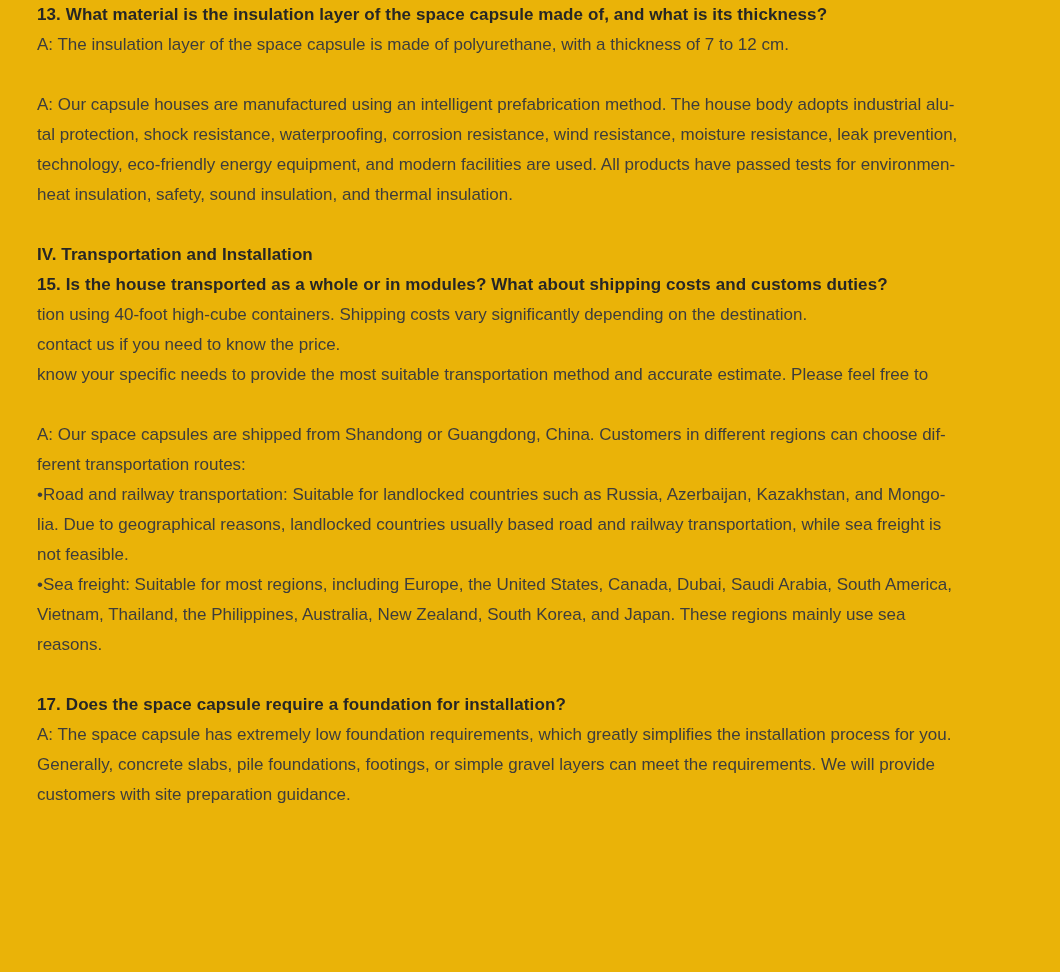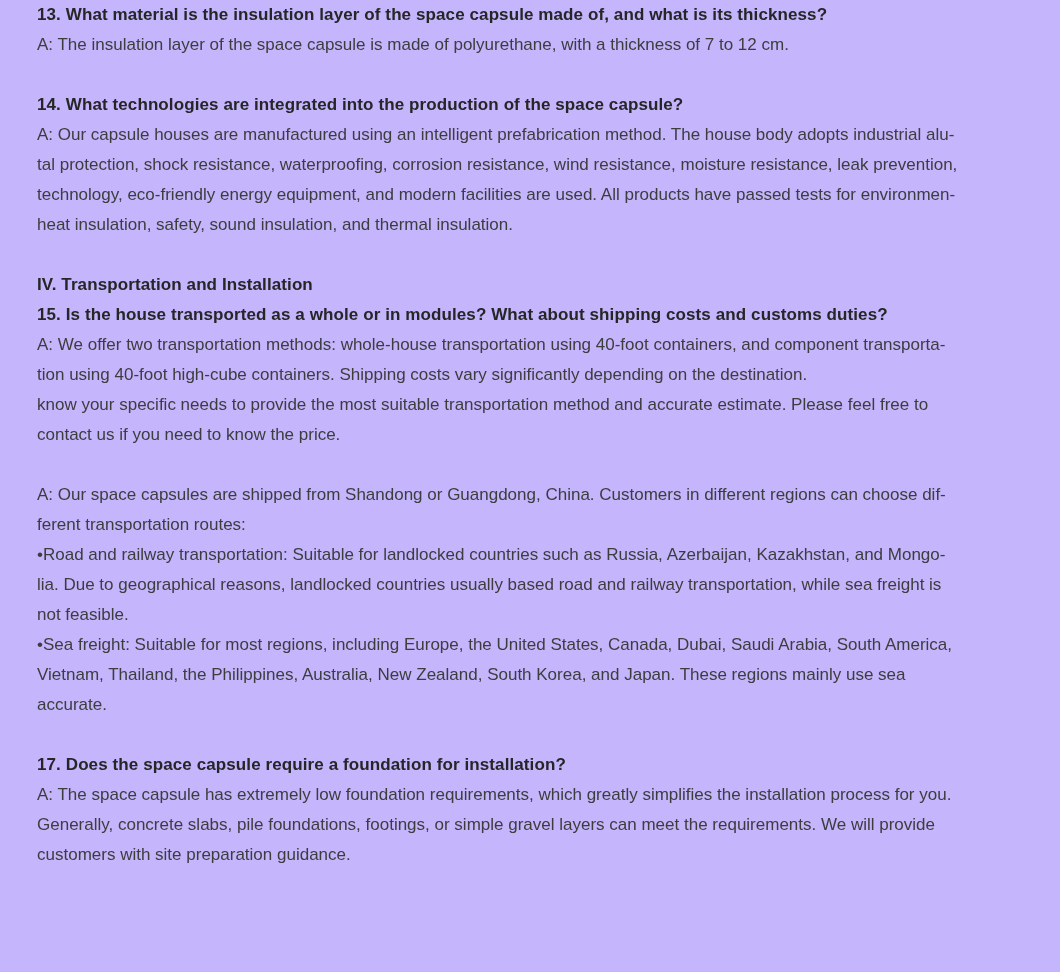--- a/index.html
+++ b/index.html
@@ -5,21 +5,21 @@
   html, body {
     margin: 0;
     padding: 0;
     background: #ffffff;
   }
   .page {
     width: 1060px;
     height: 972px;
     box-sizing: border-box;
     padding: 0 40px 0 37px;
-    background: #c4b5fd;
+    background: #eab308;
     overflow: hidden;
     font-family: "Liberation Sans", sans-serif;
     font-size: 17px;
   }
   .line {
     height: 30px;
     line-height: 30px;
     white-space: nowrap;
   }
   .heading {
@@ -36,40 +36,38 @@
   }
 </style>
 </head>
 <body>
 
 <div class="page">
   <div>
       <div class="line heading">13. What material is the insulation layer of the space capsule made of, and what is its thickness?</div>
       <div class="line body">A: The insulation layer of the space capsule is made of polyurethane, with a thickness of 7 to 12 cm.</div>
       <div class="spacer"></div>
-      <div class="line heading">14. What technologies are integrated into the production of the space capsule?</div>
       <div class="line body">A: Our capsule houses are manufactured using an intelligent prefabrication method. The house body adopts industrial alu-</div>
       <div class="line body">tal protection, shock resistance, waterproofing, corrosion resistance, wind resistance, moisture resistance, leak prevention,</div>
       <div class="line body">technology, eco-friendly energy equipment, and modern facilities are used. All products have passed tests for environmen-</div>
       <div class="line body">heat insulation, safety, sound insulation, and thermal insulation.</div>
       <div class="spacer"></div>
       <div class="line heading">IV. Transportation and Installation</div>
       <div class="line heading">15. Is the house transported as a whole or in modules? What about shipping costs and customs duties?</div>
-      <div class="line body">A: We offer two transportation methods: whole-house transportation using 40-foot containers, and component transporta-</div>
       <div class="line body">tion using 40-foot high-cube containers. Shipping costs vary significantly depending on the destination.</div>
+      <div class="line body">contact us if you need to know the price.</div>
       <div class="line body">know your specific needs to provide the most suitable transportation method and accurate estimate. Please feel free to</div>
-      <div class="line body">contact us if you need to know the price.</div>
       <div class="spacer"></div>
       <div class="line body">A: Our space capsules are shipped from Shandong or Guangdong, China. Customers in different regions can choose dif-</div>
       <div class="line body">ferent transportation routes:</div>
       <div class="line body">•Road and railway transportation: Suitable for landlocked countries such as Russia, Azerbaijan, Kazakhstan, and Mongo-</div>
       <div class="line body">lia. Due to geographical reasons, landlocked countries usually based road and railway transportation, while sea freight is</div>
       <div class="line body">not feasible.</div>
       <div class="line body">•Sea freight: Suitable for most regions, including Europe, the United States, Canada, Dubai, Saudi Arabia, South America,</div>
       <div class="line body">Vietnam, Thailand, the Philippines, Australia, New Zealand, South Korea, and Japan. These regions mainly use sea</div>
-      <div class="line body">accurate.</div>
+      <div class="line body">reasons.</div>
       <div class="spacer"></div>
       <div class="line heading">17. Does the space capsule require a foundation for installation?</div>
       <div class="line body">A: The space capsule has extremely low foundation requirements, which greatly simplifies the installation process for you.</div>
       <div class="line body">Generally, concrete slabs, pile foundations, footings, or simple gravel layers can meet the requirements. We will provide</div>
       <div class="line body">customers with site preparation guidance.</div>
     </div>
 </div>
 
 </body></html>

